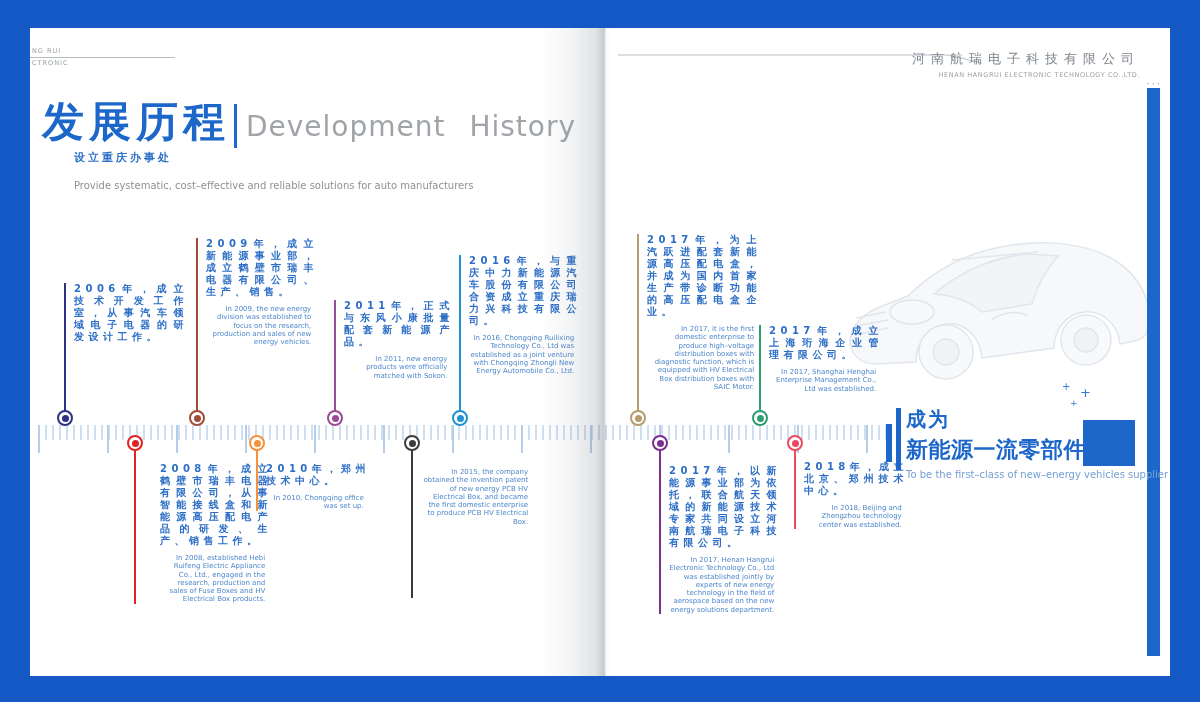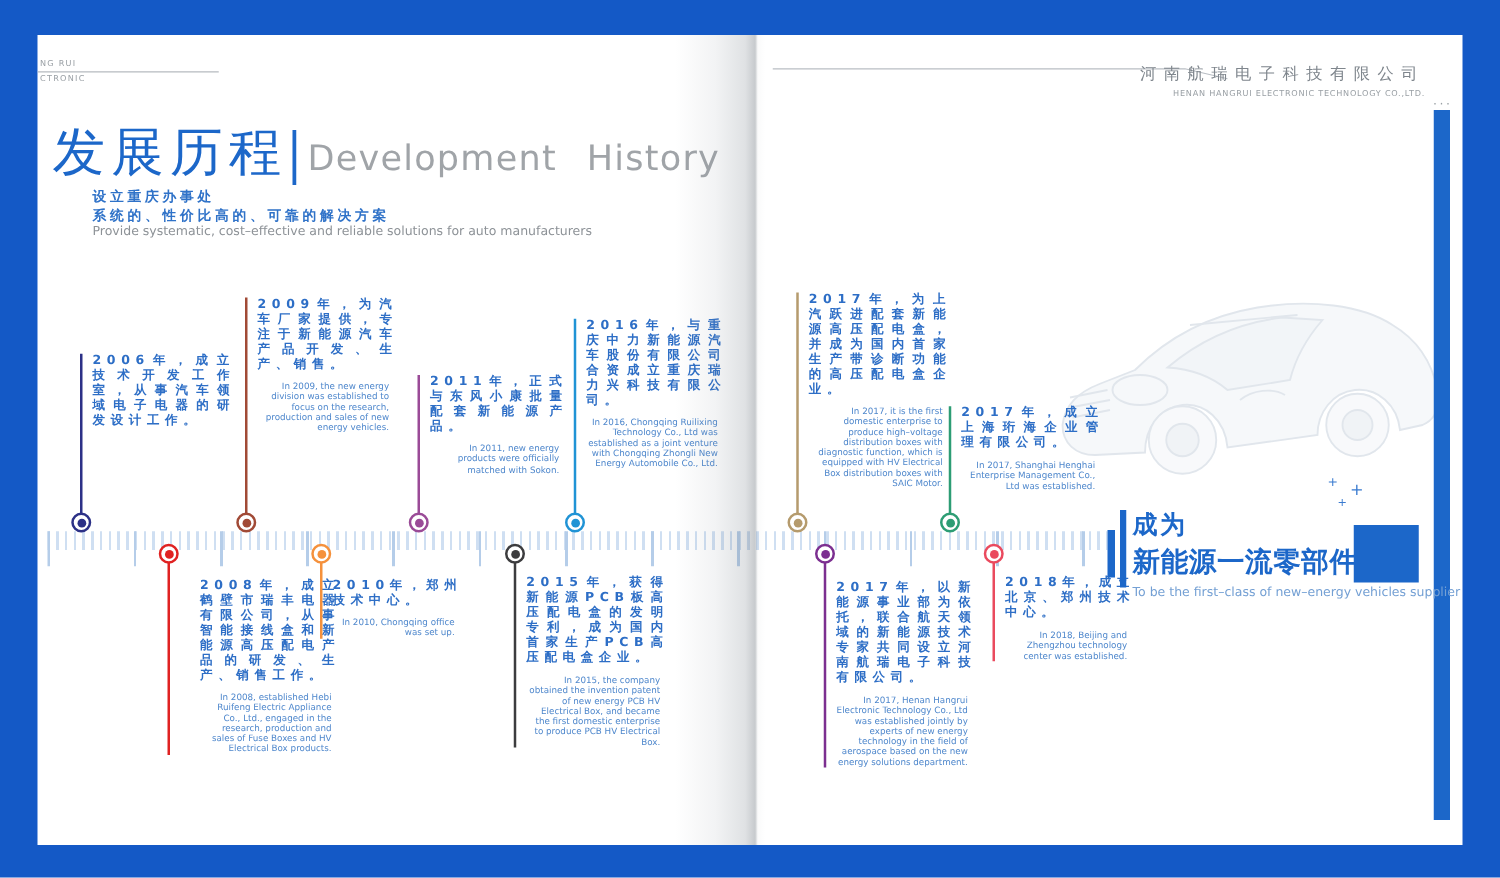--- a/index.html
+++ b/index.html
@@ -14,21 +14,21 @@
   }
   
   .logo-line1{position:absolute;left:2px;top:19px;font-size:6.5px;color:#9aa0a5;letter-spacing:1px;}
   .logo-rule{position:absolute;left:0;top:29px;width:145px;height:1px;background:#b6bbc0;}
   .logo-line2{position:absolute;left:2px;top:31px;font-size:6.5px;color:#9aa0a5;letter-spacing:1px;}
   .hdr-right-line{position:absolute;left:588px;top:18px;}
   .company-zh{position:absolute;right:30px;top:22px;font-size:13px;color:#7f868d;letter-spacing:6px;white-space:nowrap;}
   .company-en{position:absolute;right:30px;top:43px;font-size:6.5px;color:#9aa0a5;letter-spacing:0.6px;white-space:nowrap;}
   .hdr-dots{position:absolute;right:8px;top:50px;font-size:10px;color:#9aa0a5;letter-spacing:2px;}
   
-  .title-zh{position:absolute;left:12px;top:66px;font-size:42px;font-weight:400;color:#1c67c9;letter-spacing:5px;}
+  .title-zh{position:absolute;left:12px;top:66px;font-size:42px;font-weight:700;color:#1c67c9;letter-spacing:5px;}
   .title-sep{position:absolute;left:204px;top:76px;width:3px;height:44px;background:#1c67c9;}
   .title-en{position:absolute;left:216px;top:82px;font-size:28px;color:#a0a4a8;letter-spacing:1px;word-spacing:14px;}
   .sub-zh1{position:absolute;left:44px;top:122px;font-size:11px;font-weight:700;color:#2f72c8;letter-spacing:3px;}
   .sub-zh2{position:absolute;left:44px;top:137px;font-size:11px;font-weight:700;color:#2f72c8;letter-spacing:3px;}
   .sub-en{position:absolute;left:44px;top:152px;font-size:10px;color:#8d9297;}
   
   .ticks-minor{position:absolute;left:8px;top:397px;width:848px;height:15px;
     background:repeating-linear-gradient(90deg,#cfdff2 0 2px,transparent 2px 7px);}
   .ticks-major{position:absolute;left:8px;top:397px;width:848px;height:28px;
     background:repeating-linear-gradient(90deg,#b5cde9 0 2px,transparent 2px 69px);}
@@ -65,21 +65,20 @@
     <polyline points="0,9 330,9 364,17" fill="none" stroke="#b9bec4" stroke-width="1"></polyline>
   </svg>
   <div class="company-zh">河南航瑞电子科技有限公司</div>
   <div class="company-en">HENAN HANGRUI ELECTRONIC TECHNOLOGY CO.,LTD.</div>
   <div class="hdr-dots">···</div>
 
   <div class="title-zh">发展历程</div>
   <div class="title-sep"></div>
   <div class="title-en">Development History</div>
   <div class="sub-zh1">设立重庆办事处</div>
-  <div class="sub-zh2">系统的、性价比高的、可靠的解决方案</div>
   <div class="sub-en">Provide systematic, cost–effective and reliable solutions for auto manufacturers</div>
 
   <svg class="car" viewBox="0 0 330 200">
     <g stroke="#d7dee6" stroke-width="1.5" fill="#f3f6f9">
       <path d="M8,140 C10,124 20,114 38,107 L66,96 C94,68 128,52 164,46 C206,39 248,44 272,60 C294,73 304,92 308,112 C310,126 306,136 296,140 L278,144 C276,124 260,110 242,112 C224,114 212,130 212,148 L140,158 C138,136 122,122 104,124 C86,126 74,142 74,162 L34,164 C18,164 8,154 8,140 Z"></path>
       <path d="M92,94 C118,72 150,58 184,54 L216,56 C202,72 194,88 190,104 L140,112 C126,100 108,95 92,94 Z" fill="#eef2f6"></path>
       <path d="M110,60 L196,52" fill="none"></path>
       <circle cx="104" cy="152" r="27" fill="#f6f8fa"></circle>
       <circle cx="104" cy="152" r="13" fill="#eceff3"></circle>
       <circle cx="244" cy="140" r="25" fill="#f6f8fa"></circle>
@@ -101,21 +100,21 @@
         <div class="tl-stem" style="left: 34px; background: rgb(44, 49, 135); top: 255px; height: 129px;"></div>
         <div class="tl-dot" style="left: 27px; border-color: rgb(44, 49, 135); --c: #2c3187; top: 382px;"></div>
         <div class="tl-text" style="left: 44px; top: 255px; width: 114px;">
           <div class="tl-zh">2006年，成立技术开发工作室，从事汽车领域电子电器的研发设计工作。</div>
         </div>
       </div>
       <div>
         <div class="tl-stem" style="left: 166px; background: rgb(161, 74, 54); top: 210px; height: 174px;"></div>
         <div class="tl-dot" style="left: 159px; border-color: rgb(161, 74, 54); --c: #a14a36; top: 382px;"></div>
         <div class="tl-text" style="left: 176px; top: 210px; width: 112px;">
-          <div class="tl-zh">2009年，为汽车厂家提供，专注于新能源汽车产品开发、生产、销售。</div>
+          <div class="tl-zh">2009年，成立新能源事业部，成立鹤壁市瑞丰电器有限公司、生产、销售。</div>
           <div class="tl-en">In 2009, the new energy division was established to focus on the research, production and sales of new energy vehicles.</div>
         </div>
       </div>
       <div>
         <div class="tl-stem" style="left: 304px; background: rgb(154, 75, 151); top: 272px; height: 112px;"></div>
         <div class="tl-dot" style="left: 297px; border-color: rgb(154, 75, 151); --c: #9a4b97; top: 382px;"></div>
         <div class="tl-text" style="left: 314px; top: 272px; width: 110px;">
           <div class="tl-zh">2011年，正式与东风小康批量配套新能源产品。</div>
           <div class="tl-en">In 2011, new energy products were officially matched with Sokon.</div>
         </div>
@@ -157,21 +156,20 @@
         <div class="tl-dot" style="left: 219px; border-color: rgb(245, 145, 60); --c: #f5913c; top: 407px;"></div>
         <div class="tl-text" style="left: 236px; top: 435px; width: 104px;">
           <div class="tl-zh">2010年，郑州技术中心。</div>
           <div class="tl-en">In 2010, Chongqing office was set up.</div>
         </div>
       </div>
       <div>
         <div class="tl-stem" style="left: 381px; background: rgb(60, 60, 62); top: 421px; height: 149px;"></div>
         <div class="tl-dot" style="left: 374px; border-color: rgb(60, 60, 62); --c: #3c3c3e; top: 407px;"></div>
         <div class="tl-text" style="left: 391px; top: 433px; width: 114px;">
-          <div class="tl-zh">2015年，获得新能源PCB板高压配电盒的发明专利，成为国内首家生产PCB高压配电盒企业。</div>
           <div class="tl-en">In 2015, the company obtained the invention patent of new energy PCB HV Electrical Box, and became the first domestic enterprise to produce PCB HV Electrical Box.</div>
         </div>
       </div>
       <div>
         <div class="tl-stem" style="left: 629px; background: rgb(124, 47, 144); top: 421px; height: 165px;"></div>
         <div class="tl-dot" style="left: 622px; border-color: rgb(124, 47, 144); --c: #7c2f90; top: 407px;"></div>
         <div class="tl-text" style="left: 639px; top: 437px; width: 112px;">
           <div class="tl-zh">2017年，以新能源事业部为依托，联合航天领域的新能源技术专家共同设立河南航瑞电子科技有限公司。</div>
           <div class="tl-en">In 2017, Henan Hangrui Electronic Technology Co., Ltd was established jointly by experts of new energy technology in the field of aerospace based on the new energy solutions department.</div>
         </div>

